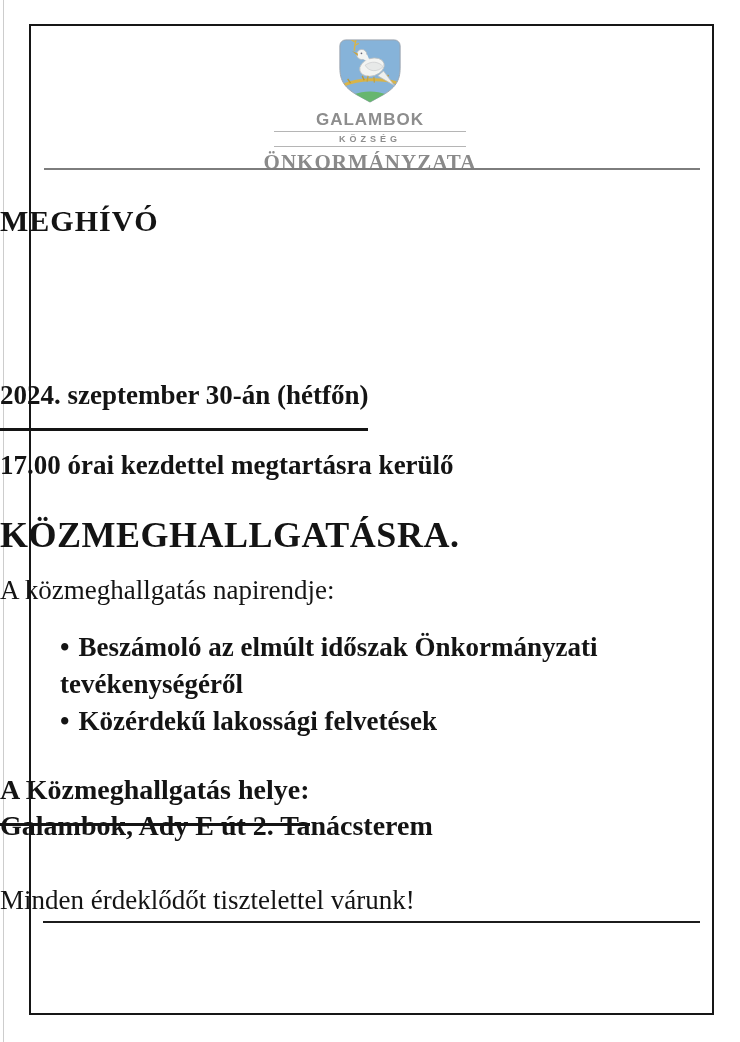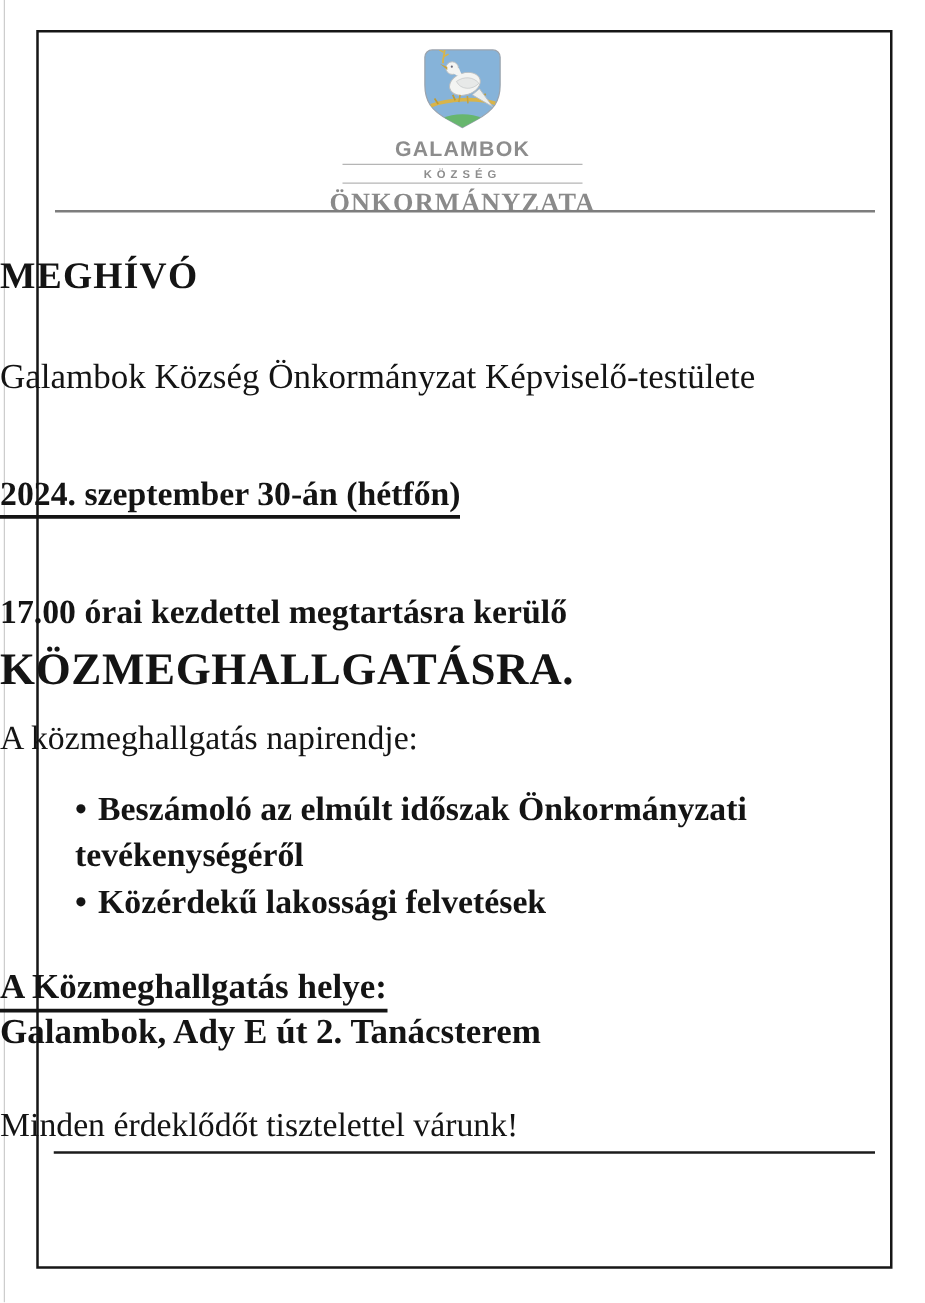--- a/index.html
+++ b/index.html
@@ -55,32 +55,32 @@
     position:absolute; top:168px; left:44px; width:656px; height:2px;
     background:#7d7d7d;
   }
 
   
   .centered { position:absolute; left:0; width:740px; text-align:left; }
 
   .title   { top:204px; font-size:30px; font-weight:700; letter-spacing:1px; }
   .intro   { top:278px; font-size:28px; line-height:47px; }
   .date    { top:380px; font-size:27px; font-weight:700; }
-  .time    { top:450px; font-size:27px; font-weight:700;margin-top:24px; }
+  .time    { top:450px; font-size:27px; font-weight:700; }
   .event   { top:514px; font-size:36px; font-weight:700; letter-spacing:.5px; }
   .agenda-heading { top:575px; font-size:27px; }
   .agenda  { top:629px; left:60px; width:620px; font-size:27px; font-weight:700; line-height:37px; }
   .loc-heading { top:774px; font-size:28px; font-weight:700; }
   .location { top:810px; font-size:28px; font-weight:700; }
   .closing { top:885px; font-size:27px; }
 
   .uline {
     display:inline-block;
     border-bottom:3px solid #141414;
-    padding-bottom:1px;
+    padding-bottom:17px;
   }
   .bullet { margin-right:9px; }
 
   .bottom-rule {
     position:absolute; top:921px; left:43px; width:657px; height:2px;
     background:#1c1c1c;
   }
 </style>
 </head>
 <body>
@@ -121,21 +121,20 @@
     <div class="logo-subtitle">KÖZSÉG</div>
     <div class="logo-line"></div>
     <div class="logo-org">ÖNKORMÁNYZATA</div>
   </div>
 
   <div class="header-rule"></div>
 
   <div class="centered title">MEGHÍVÓ</div>
 
   <div class="centered intro">
-    <div>Galambok Község Önkormányzat Képviselő-testülete</div>
   </div>
 
   <div class="centered date">
     <span class="uline">2024. szeptember 30-án (hétfőn)</span>
   </div>
 
   <div class="centered time">17.00 órai kezdettel megtartásra kerülő</div>
 
   <div class="centered event">KÖZMEGHALLGATÁSRA.</div>
 

